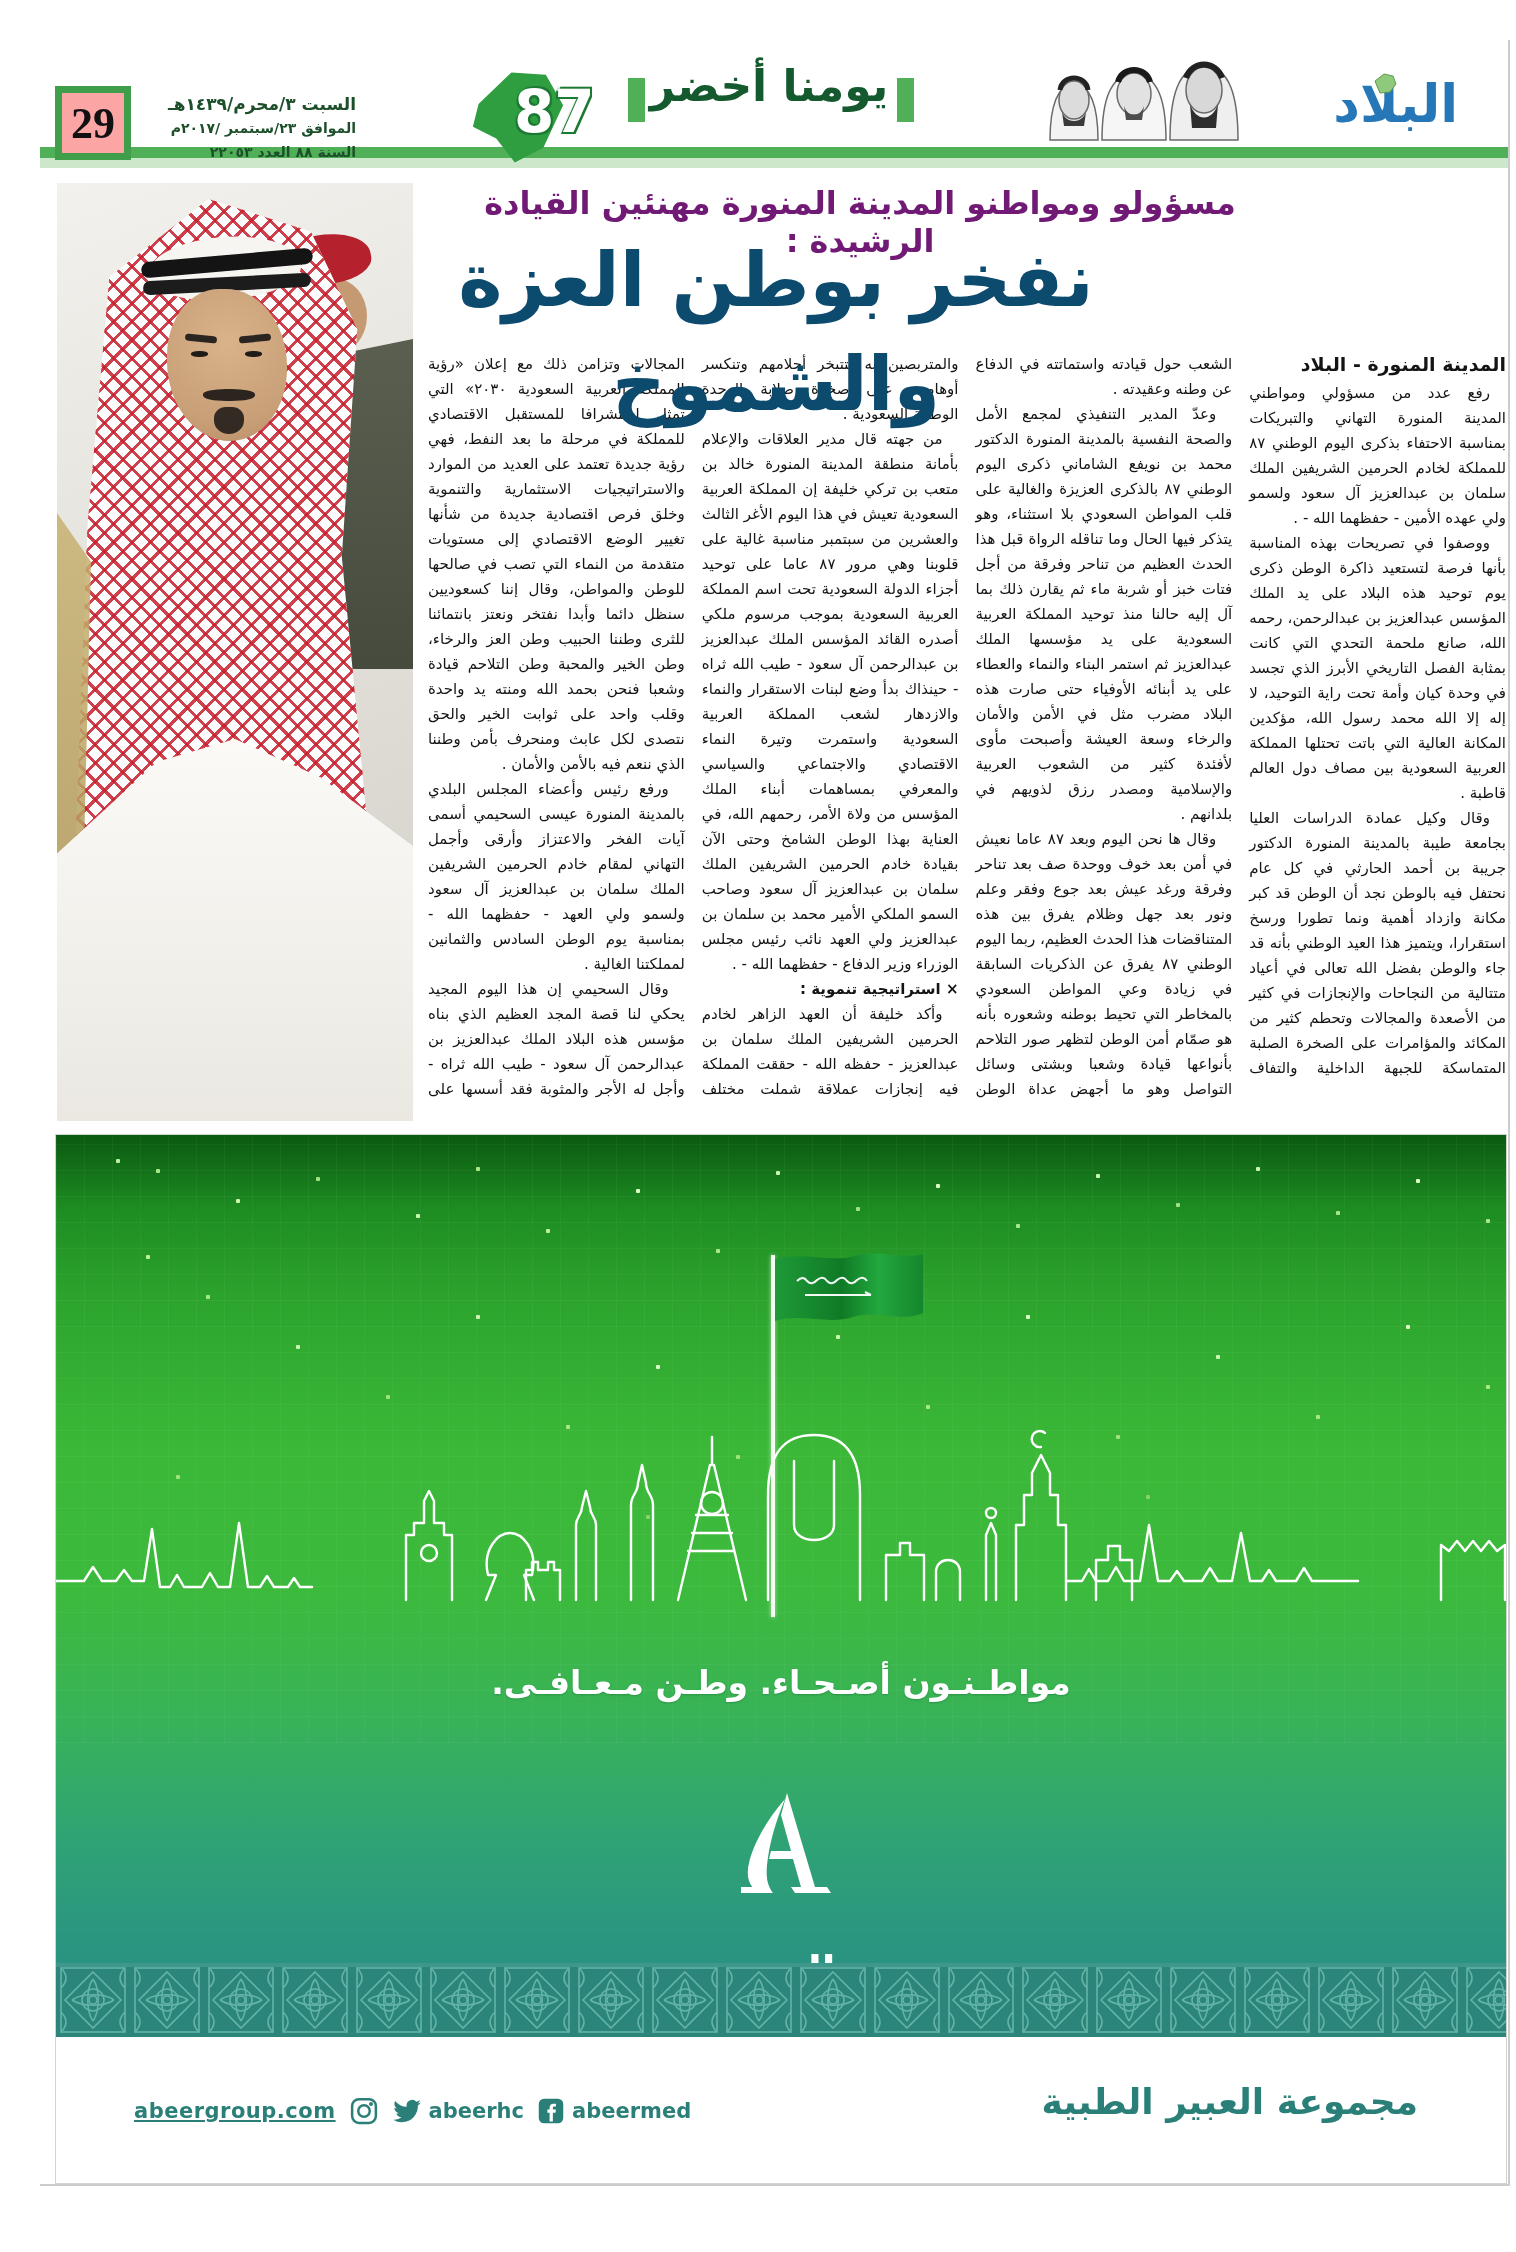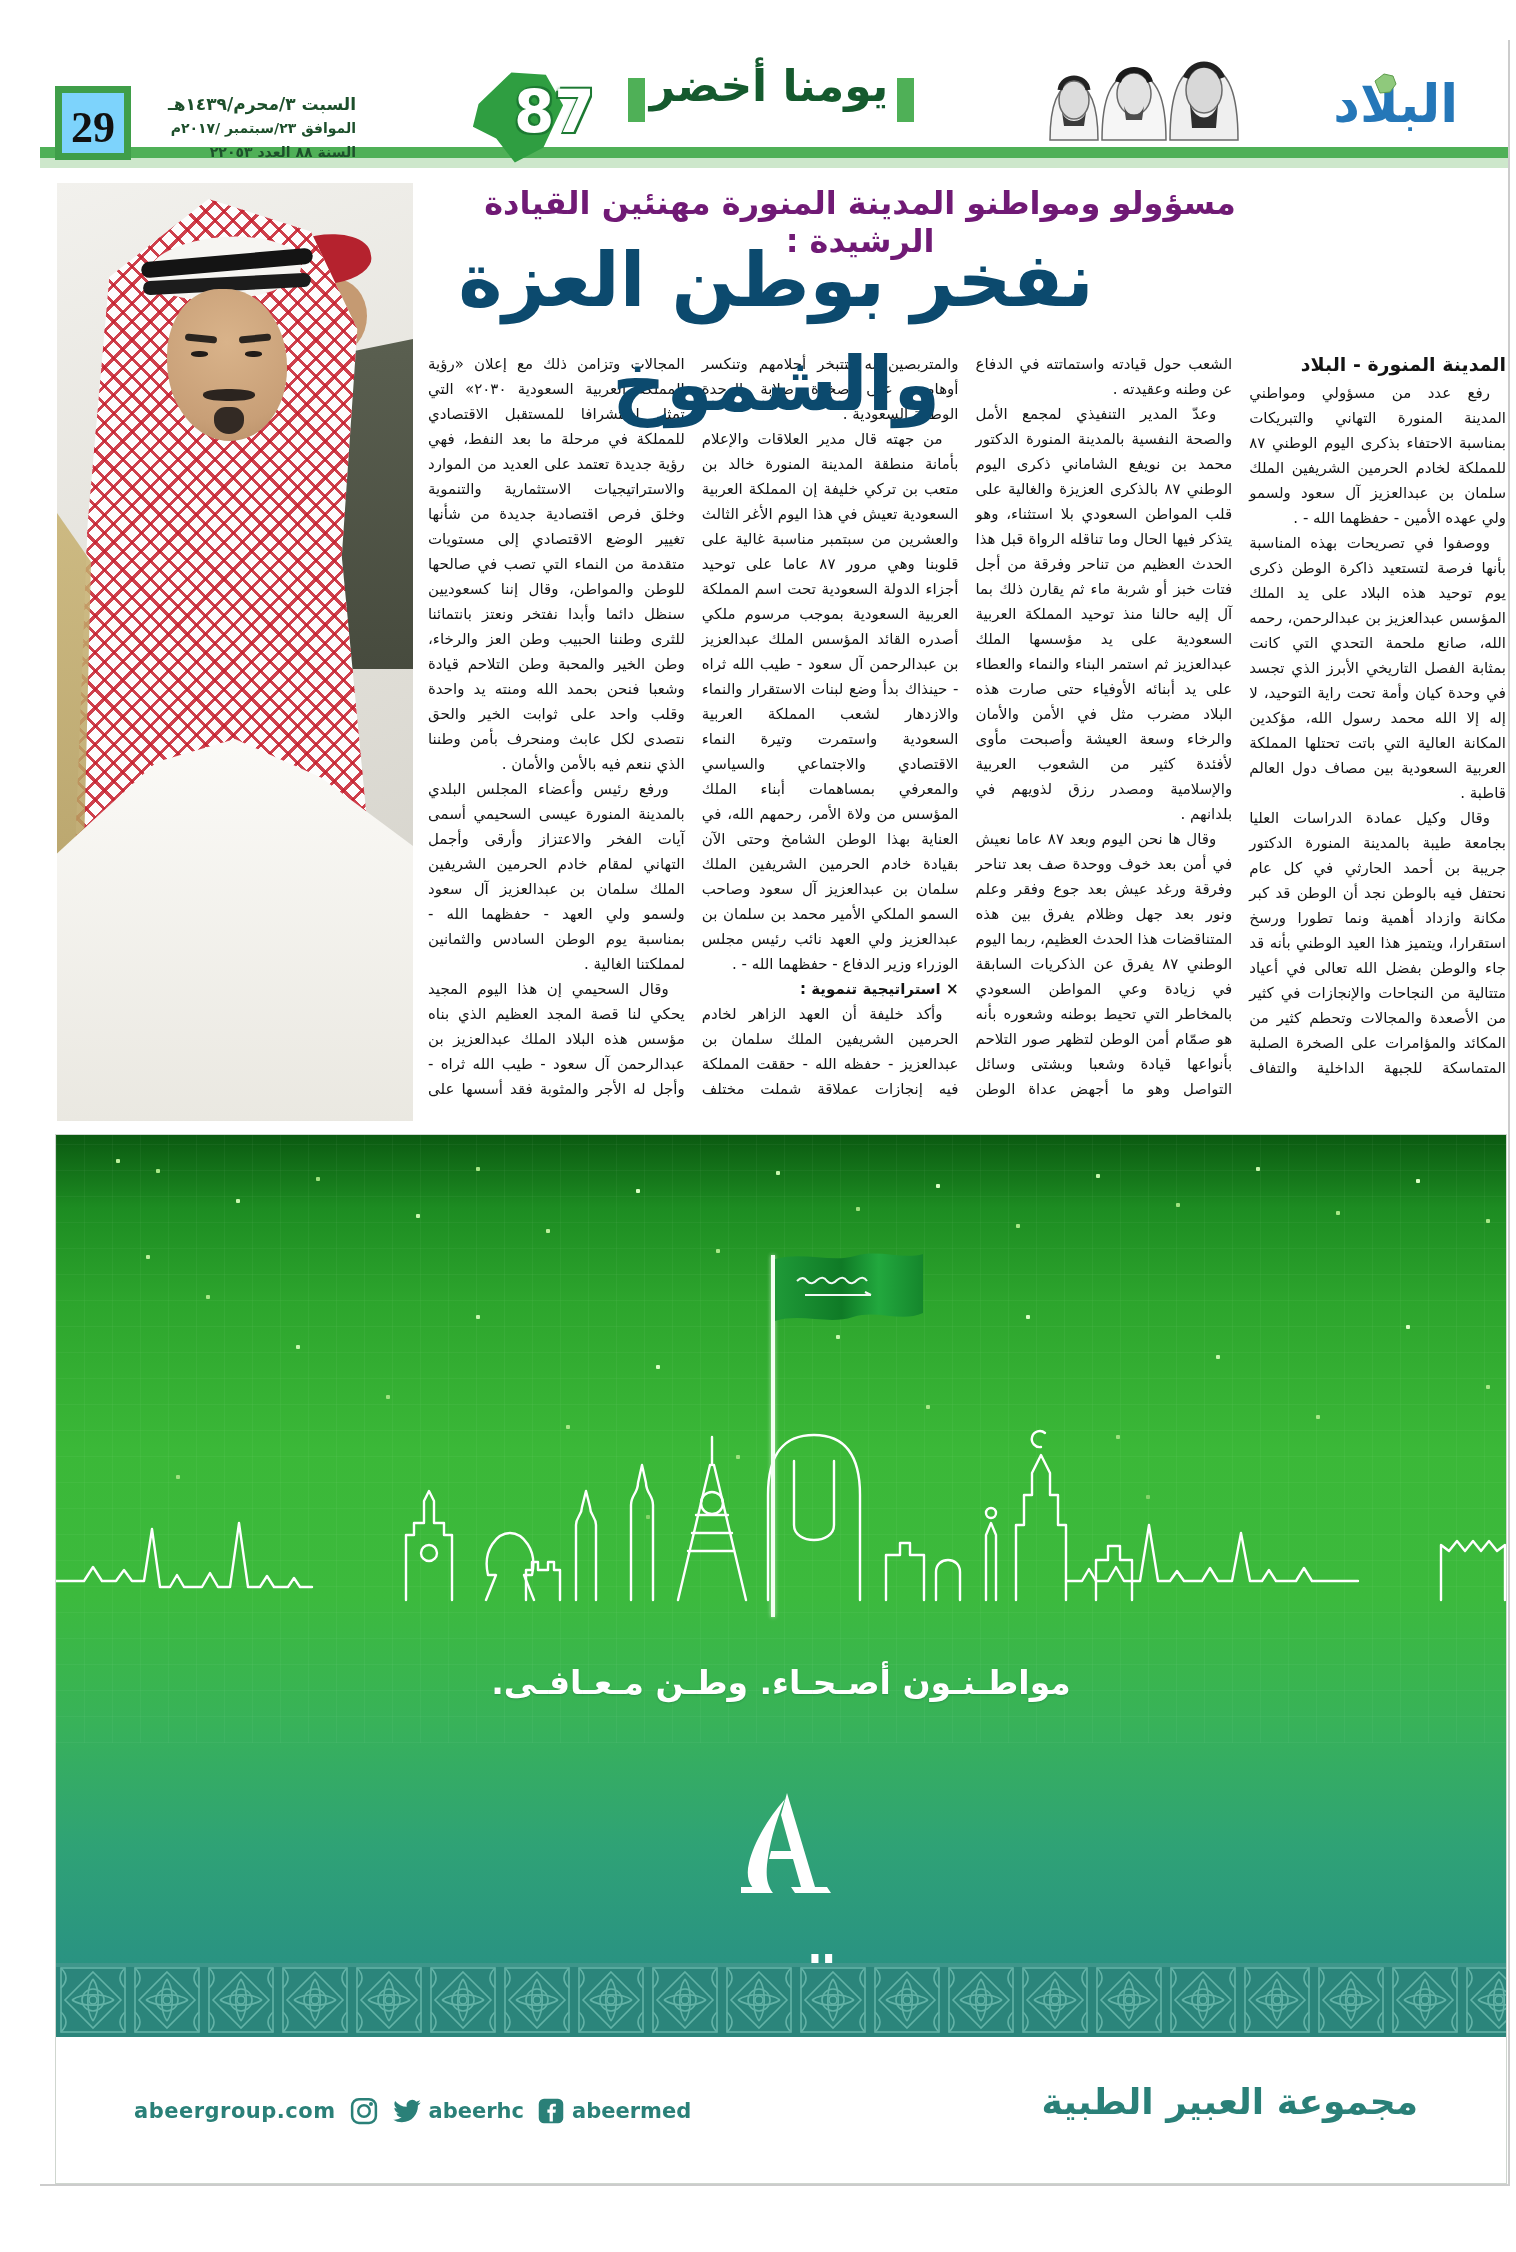--- a/index.html
+++ b/index.html
@@ -1,21 +1,21 @@
 <!DOCTYPE html>
 <html><head>
 <meta charset="utf-8">
 <style>
   html,body{margin:0;padding:0;background:#ffffff;}
   .page{position:relative;width:1516px;height:2252px;background:#fff;overflow:hidden;
         font-family:"DejaVu Sans",sans-serif;}
   
   .pgnum{position:absolute;left:55px;top:86px;width:62px;height:60px;border:7px solid #3f9e49;
-         display:flex;align-items:flex-end;justify-content:center;
-         font:bold 44px "Liberation Serif",serif;color:#111;background:#7dd3fc;z-index:5;}
+         display:flex;align-items:center;justify-content:center;
+         font:bold 44px "Liberation Serif",serif;color:#111;background:#fca5a5;z-index:5;}
   .dates{position:absolute;left:128px;top:92px;width:228px;direction:rtl;text-align:right;
          color:#1d4f2b;z-index:5;}
   .dates .d1{font-size:17px;font-weight:bold;line-height:24px;}
   .dates .d2{font-size:14px;font-weight:bold;line-height:24px;}
   .bar-green{position:absolute;left:40px;top:147px;width:1468px;height:11px;background:#4fb057;z-index:1;}
   .bar-light{position:absolute;left:40px;top:158px;width:1468px;height:10px;background:#cde7cb;z-index:1;}
   .logo87{position:absolute;left:466px;top:64px;width:104px;height:104px;z-index:6;}
   .logo87 svg{position:absolute;left:0;top:0;}
   .logo87 .num{position:absolute;left:20px;top:14px;width:74px;text-align:center;
                font:bold 58px "DejaVu Sans",sans-serif;color:#fff;
@@ -92,21 +92,21 @@
            color:#fff;font-size:33px;font-weight:bold;text-shadow:0 1px 2px rgba(0,60,40,.25);}
   .slogan2{position:absolute;left:0;top:582px;width:100%;text-align:center;direction:rtl;
            color:#fff;font-size:33px;font-weight:bold;text-shadow:0 1px 2px rgba(0,60,40,.25);}
   .alogo{position:absolute;left:655px;top:652px;width:140px;height:112px;}
   .brand{position:absolute;left:0;top:764px;width:100%;text-align:center;direction:rtl;
          color:#fff;font-size:40px;font-weight:bold;margin-top:48px;}
   .pattern{position:absolute;left:0;top:828px;width:1450px;height:74px;}
   .ad-footer{position:absolute;left:0;top:902px;width:1450px;height:146px;background:#fff;}
   .social{position:absolute;left:78px;top:54px;height:40px;display:flex;align-items:center;gap:13px;
           color:#2a8078;}
-  .social .site{font-size:21px;font-weight:bold;letter-spacing:.5px;}
+  .social .site{font-size:21px;font-weight:bold;letter-spacing:.5px;text-decoration:underline;}
   .social .handle{font-size:21px;font-weight:bold;margin-left:-6px;}
   .company{position:absolute;right:88px;top:44px;direction:rtl;color:#2a8078;
            font-size:36px;font-weight:900;}
   
   .edge-r{position:absolute;left:1508px;top:40px;width:2px;height:2146px;background:#cccccc;}
   .edge-b{position:absolute;left:40px;top:2184px;width:1470px;height:2px;background:#cccccc;}
 </style>
 </head>
 <body>
 

